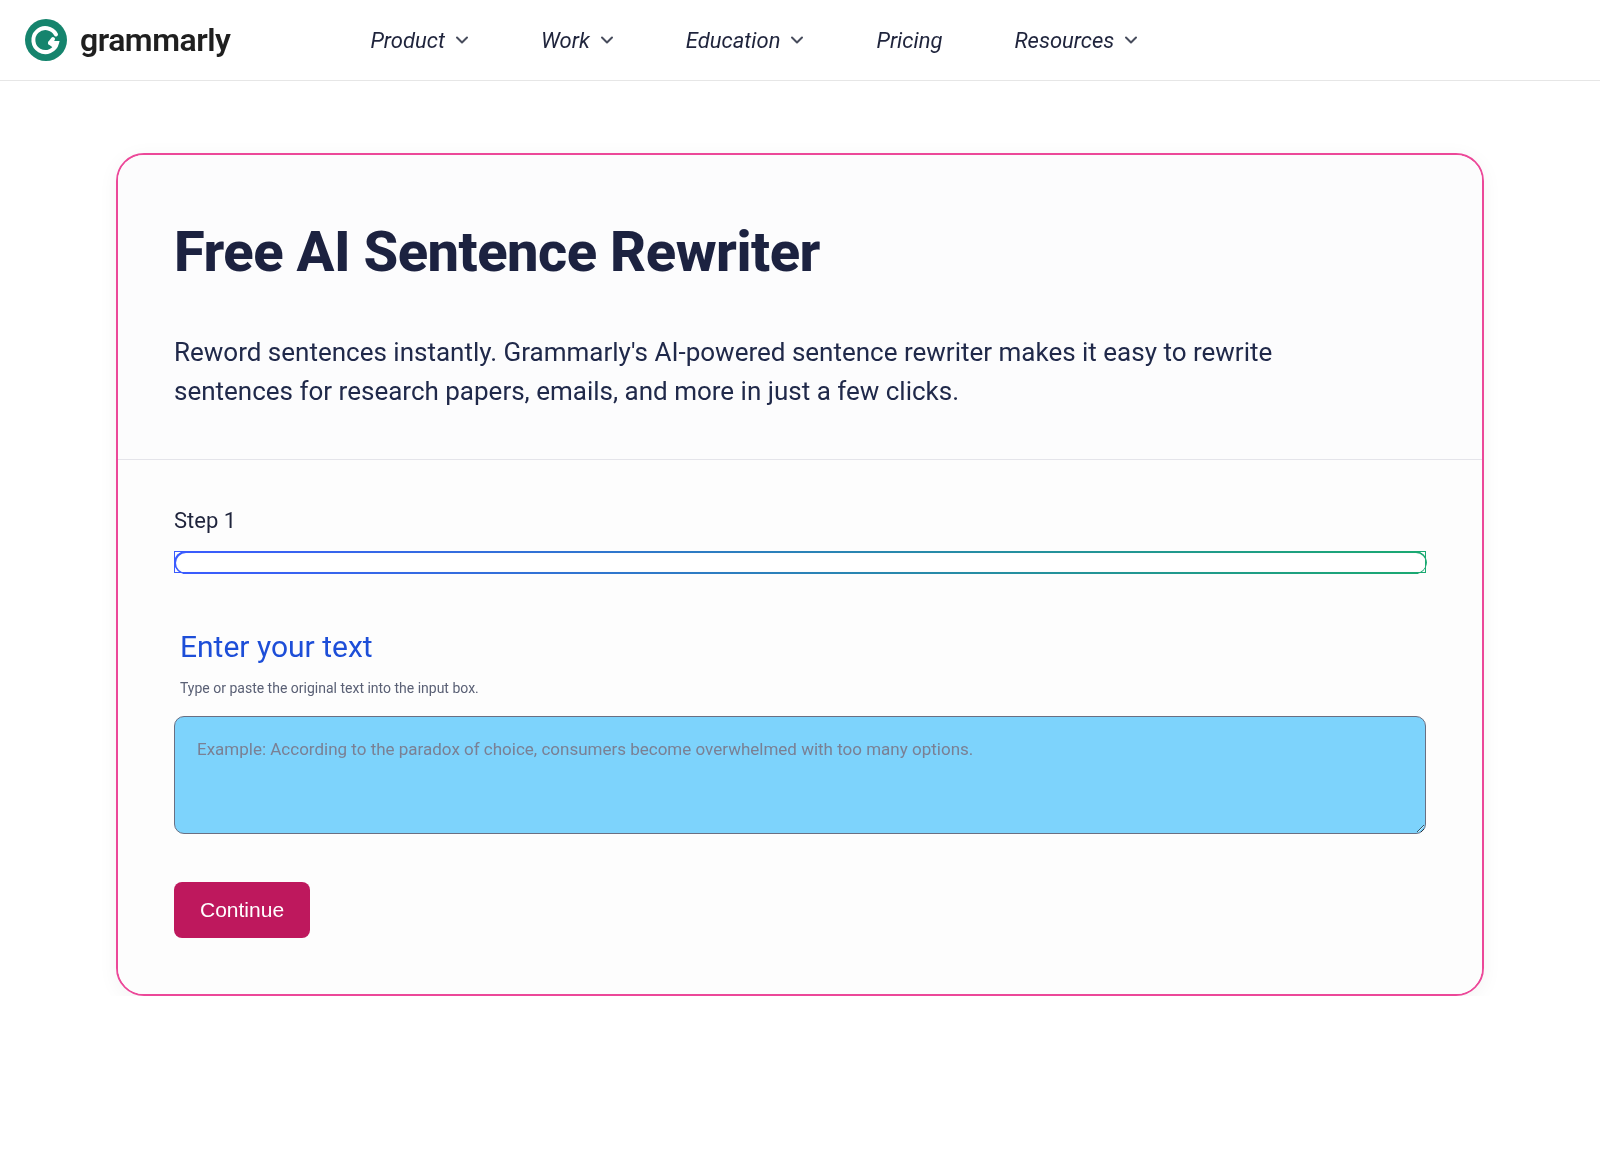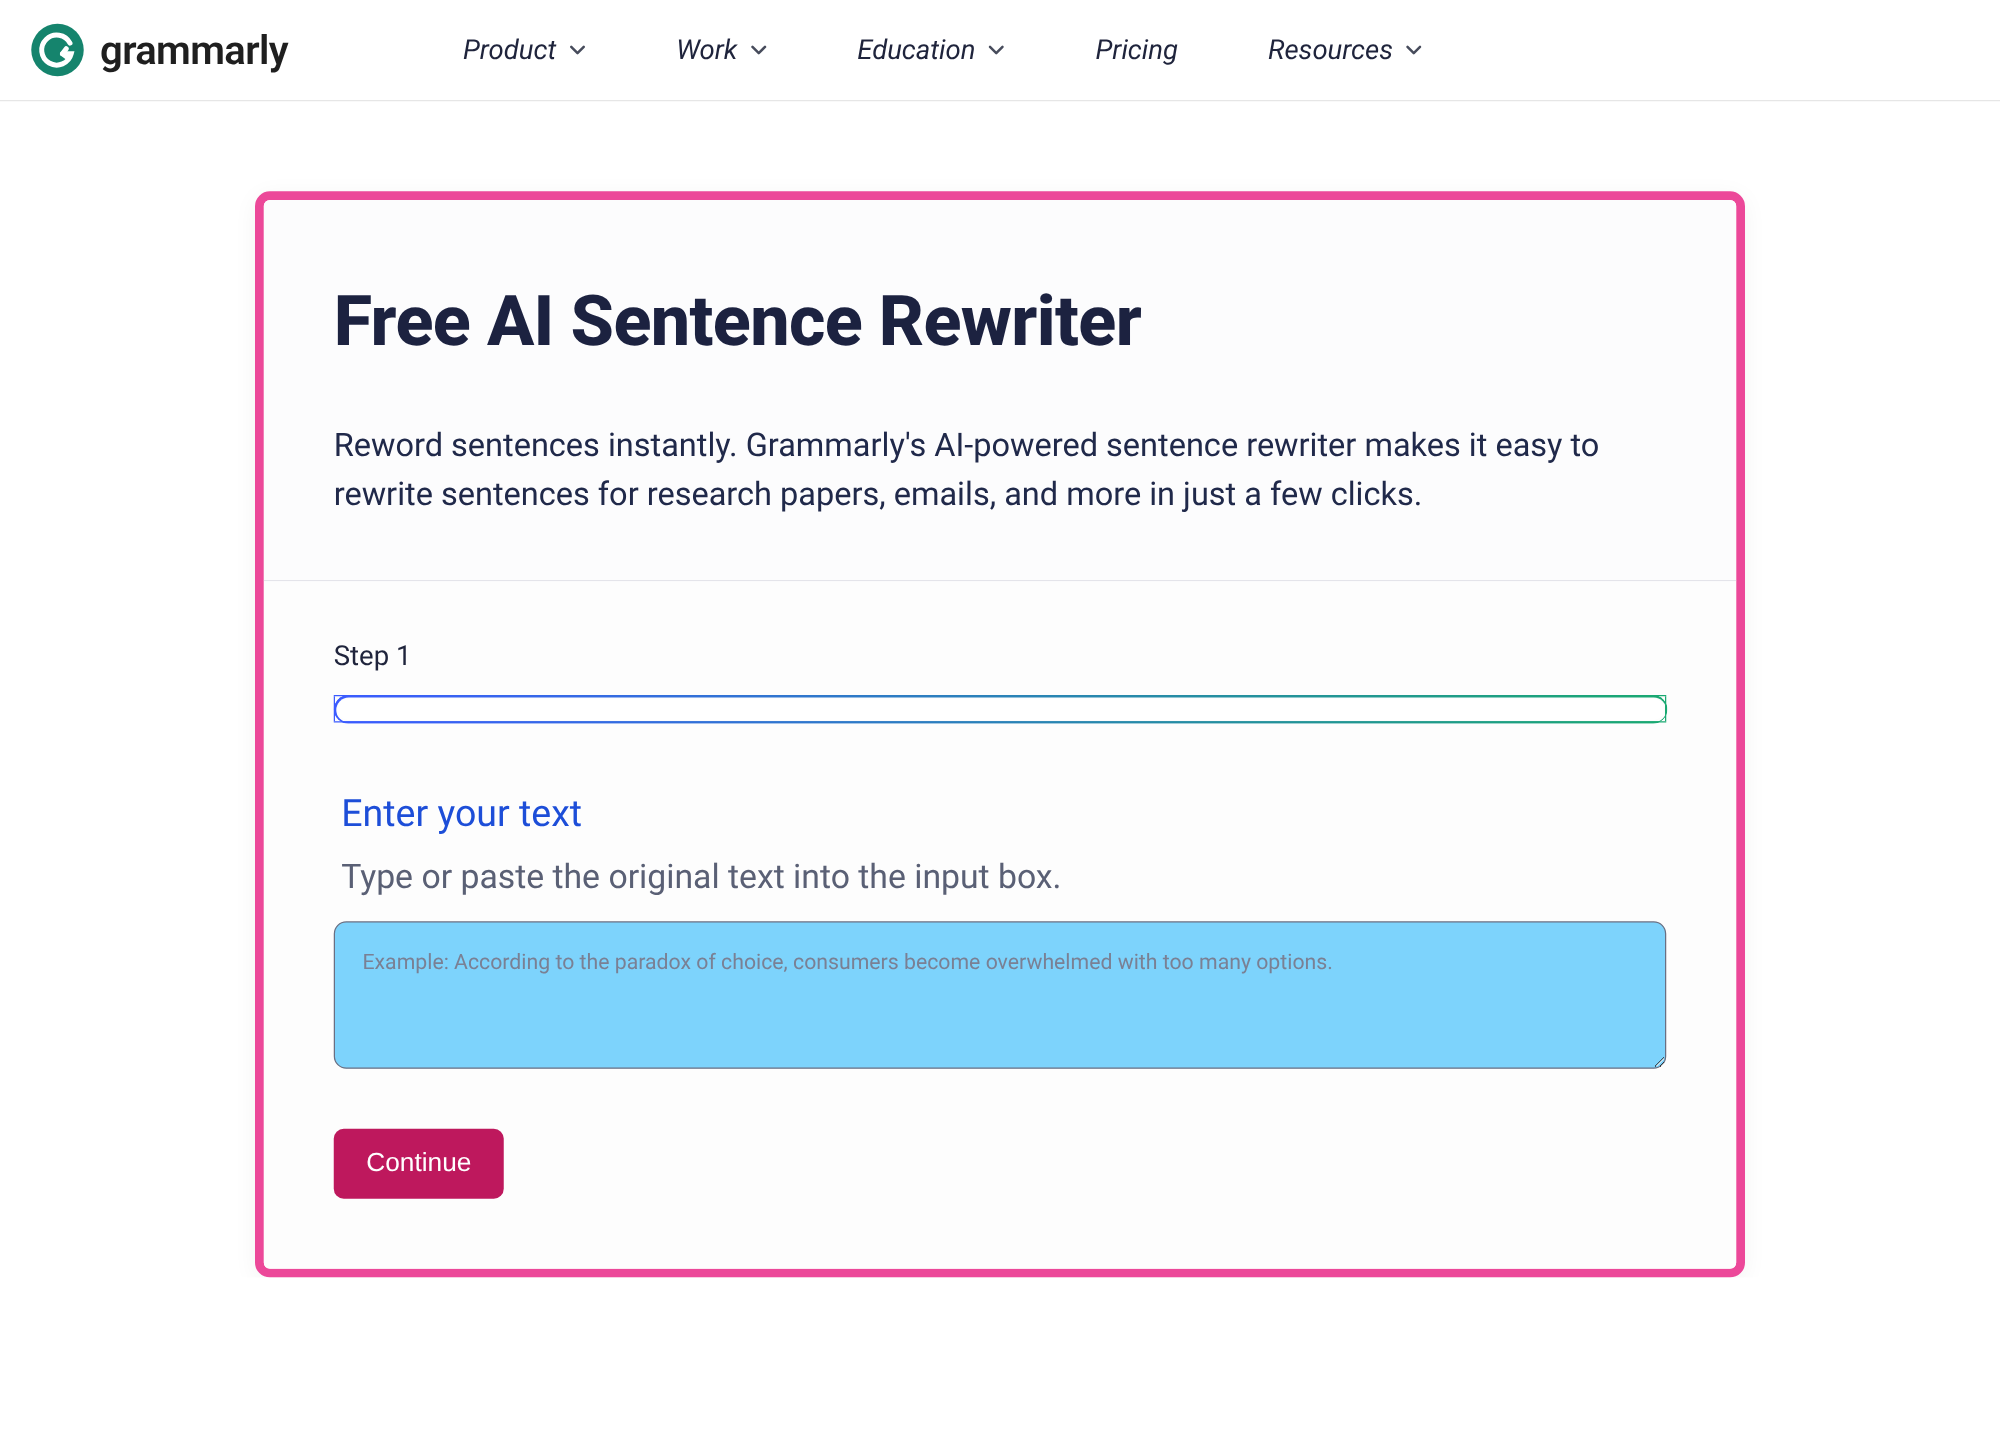--- a/index.html
+++ b/index.html
@@ -46,24 +46,24 @@
     }
     .chevron {
       width: 14px;
       height: 14px;
       display: inline-block;
     }
     .chevron svg { display: block; }
 
     
     .card {
-      width: 1192px;
+      width: 1368px;
       margin: 72px auto 0;
-      border: 7px solid #ec4899;
-      border-radius: 12px;
+      border: 2px solid #ec4899;
+      border-radius: 28px;
       box-shadow: 0 4px 20px rgba(0,0,0,0.05);
       overflow: hidden;
       background: #ffffff;
     }
     .card-header {
       padding: 64px 56px 48px;
       border-bottom: 1px solid #e4e4ea;
       background: #fcfcfd;
     }
     .title {
@@ -120,21 +120,21 @@
     }
 
     .section-heading {
       font-size: 30px;
       font-weight: 400;
       color: #1d4ed8;
       margin-bottom: 16px;
       margin-left: 6px;
     }
     .section-sub {
-      font-size: 27px;
+      font-size: 14px;
       color: #5a6075;
       margin-bottom: 20px;
       margin-left: 6px;
     }
 
     .textarea {
       width: 100%;
       min-height: 118px;
       border: 1.5px solid #6a6f82;
       border-radius: 10px;

